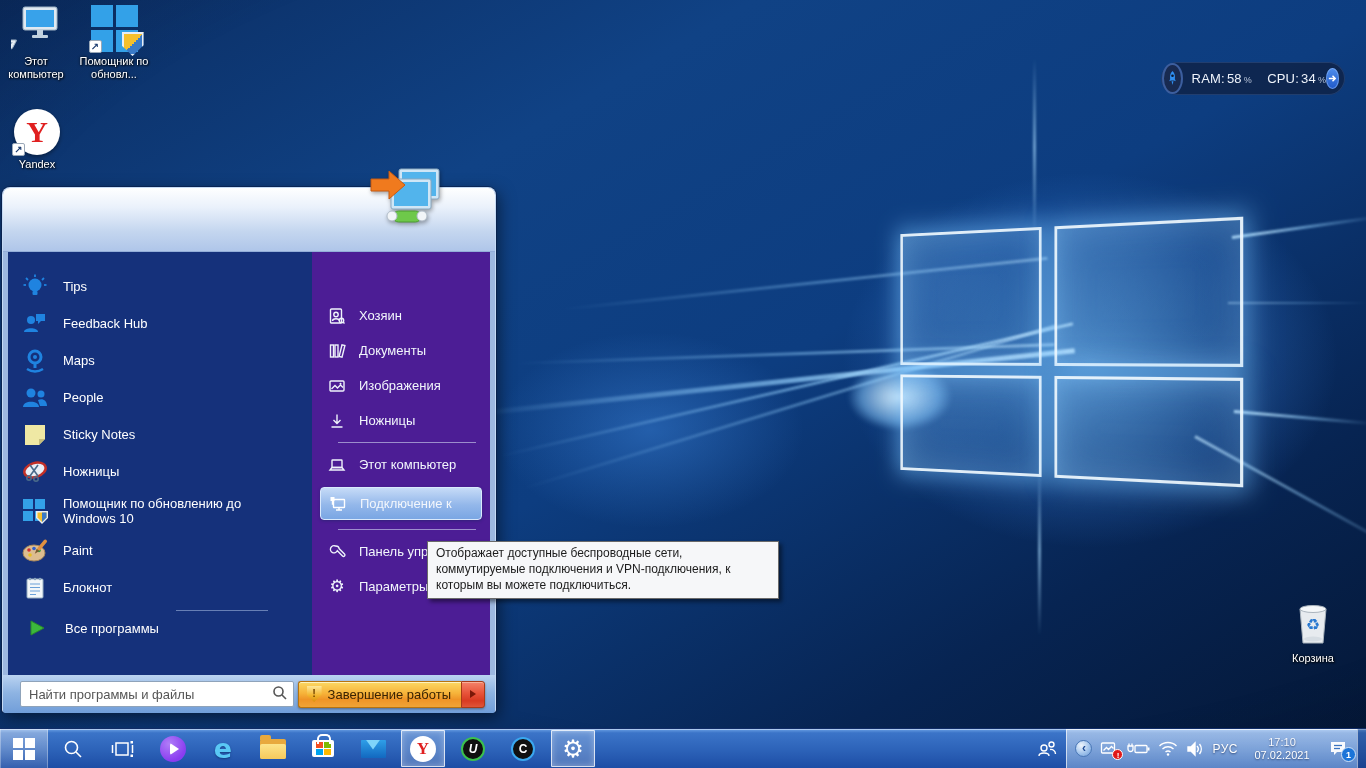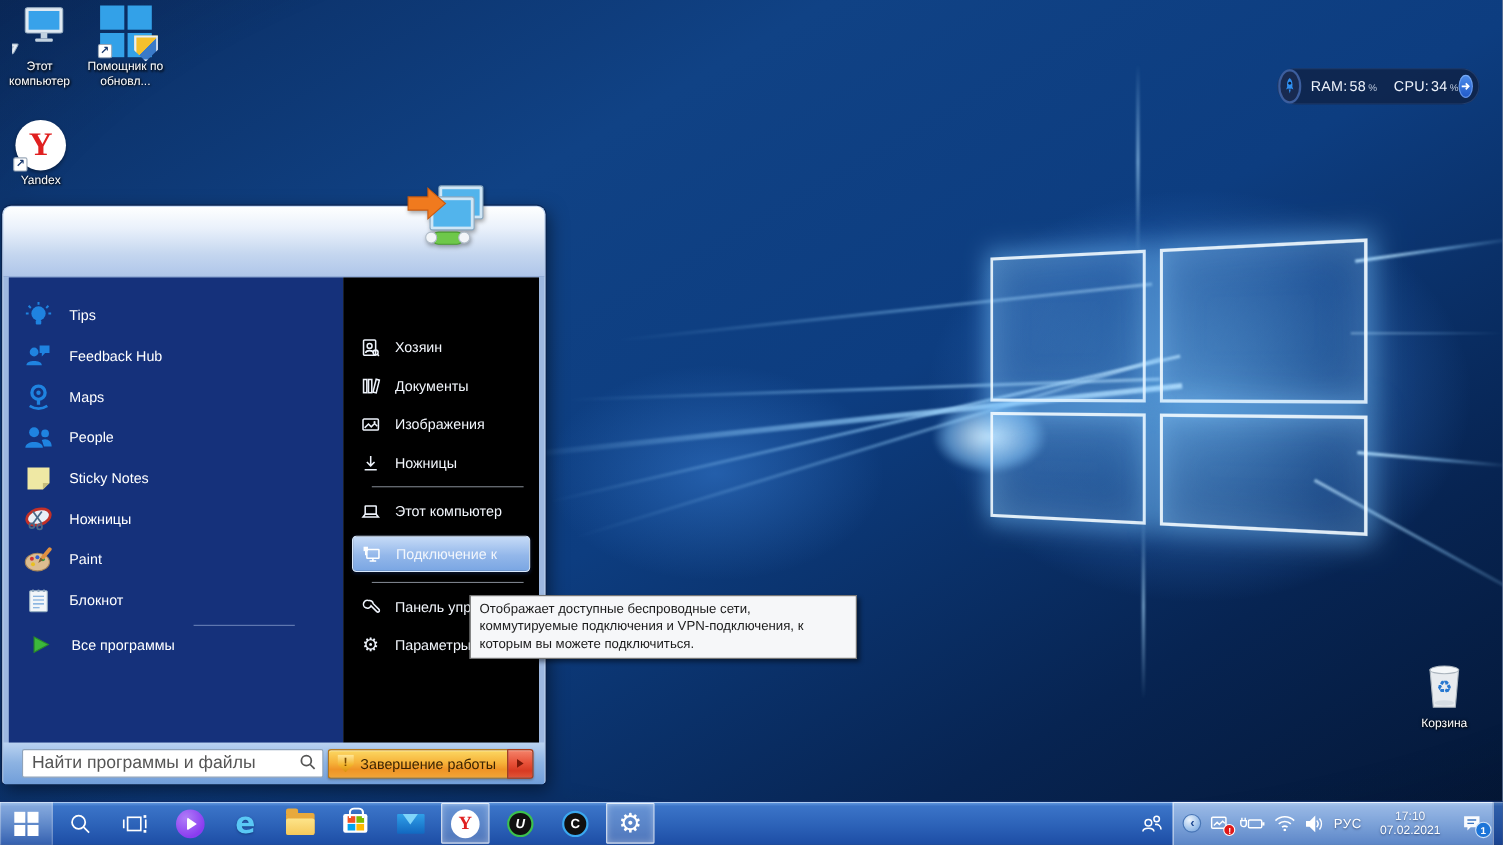--- a/index.html
+++ b/index.html
@@ -81,40 +81,40 @@
   
   .startmenu { position:absolute; left:2px; top:187px; width:494px; height:525px; z-index:40;
     background:#9db8e0; border:1px solid rgba(205,225,248,0.85); border-radius:8px 8px 2px 2px;
     box-shadow: 0 0 0 1px rgba(8,24,64,0.55), 3px 5px 16px rgba(0,0,0,0.5); }
   .sm-header { height:64px; border-radius:7px 7px 0 0; position:relative;
     background: linear-gradient(180deg,#feffff 0%,#eaf1fb 30%,#c4d6ef 68%,#aec5e9 100%);
     box-shadow: inset 0 -1px 0 rgba(120,150,200,0.5); }
   .sm-bigicon { position:absolute; right:50px; top:-29px; width:76px; height:76px; filter: drop-shadow(1px 2px 2px rgba(0,0,0,0.35)); }
   .sm-body { display:flex; height:423px; padding:0 5px; }
   .sm-left { width:304px; background:#15317b; padding-top:16px; display:flex; flex-direction:column; }
-  .sm-right { flex:1; background:#000000; padding-top:46px; display:flex; flex-direction:column; }
+  .sm-right { flex:1; background:#4c1d95; padding-top:46px; display:flex; flex-direction:column; }
   .sm-litem { height:37px; display:flex; align-items:center; padding-left:12px; gap:13px;
     color:#fff; font-size:13px; cursor:default; }
   .sm-litem.two { height:42px; line-height:15px; }
   .sm-licon { width:30px; height:30px; flex:0 0 30px; display:flex; align-items:center; justify-content:center; }
   .sm-lsep { height:1px; background:rgba(185,205,240,0.5); margin:4px 44px 4px 168px; }
   .sm-allprog { height:26px; display:flex; align-items:center; padding-left:16px; gap:15px; color:#fff; font-size:13px; }
   .sm-ritem { height:35px; display:flex; align-items:center; padding-left:15px; gap:12px;
     color:#f2f6fc; font-size:13px; cursor:default; }
   .sm-ricon { width:20px; height:20px; flex:0 0 20px; display:flex; align-items:center; justify-content:center; }
   .sm-rsep { height:1px; background:rgba(222,234,250,0.55); margin:4px 14px 4px 26px; }
   .sm-ritem.hl { height:33px; margin:5px 8px; padding-left:7px; border-radius:4px;
     background: linear-gradient(180deg,#c6dbf7 0%,#93b7ea 55%,#7aa6e3 100%);
     border:1px solid #d9e9fc; box-shadow: 0 1px 3px rgba(18,40,92,0.45); }
   .gearglyph { font-size:17px; color:#f0f5fd; line-height:1; }
   .sm-bottom { height:38px; display:flex; align-items:center; border-radius:0 0 2px 2px;
     background: linear-gradient(180deg,#bad3f1 0%,#8db3e2 48%,#719ed9 100%); }
   .searchwrap { position:relative; margin-left:17px; width:274px; height:26px; }
   .searchwrap input { width:100%; height:100%; border:1px solid #8fa3ba; border-radius:2px; padding:0 15px 0 8px;
-    font-size:16px; color:#333; font-family:inherit; background:#fff; outline:none; }
+    font-size:13px; color:#333; font-family:inherit; background:#fff; outline:none; }
   .searchwrap input::placeholder { color:#555; }
   .searchwrap .mag { position:absolute; right:6px; top:4px; }
   .shutdown { margin-left:auto; margin-right:10px; height:27px; display:flex; cursor:default;
     filter: drop-shadow(0 1px 1px rgba(40,20,0,0.4)); }
   .shut-main { display:flex; align-items:center; gap:6px; padding:0 10px 0 8px; border-radius:3px 0 0 3px;
     background: linear-gradient(180deg,#fcd863 0%,#f6b33a 45%,#ef9426 70%,#f0a437 100%);
     border:1px solid #b8740f; border-right:none; font-size:13px; color:#3a2302; box-shadow: inset 0 1px 0 rgba(255,255,230,0.7); }
   .shut-arrow { width:24px; border-radius:0 3px 3px 0; border:1px solid #a83a18;
     background: linear-gradient(180deg,#f4836a 0%,#e8533a 45%,#d83a22 75%,#e05538 100%);
     display:flex; align-items:center; justify-content:center; box-shadow: inset 0 1px 0 rgba(255,220,200,0.5); }
@@ -384,20 +384,36 @@
                 <g stroke="#4a6a8a" stroke-width="1.6" fill="none">
                   <line x1="9" y1="6" x2="17" y2="17"></line>
                   <line x1="17" y1="6" x2="9" y2="17"></line>
                   <circle cx="8" cy="19" r="2.2"></circle>
                   <circle cx="15" cy="20" r="2.2"></circle>
                 </g>
               </svg>
           </span>
           <span>Ножницы</span>
         </div>
+        <div class="sm-litem two">
+          <span class="sm-licon">
+            <svg width="28" height="28" viewBox="0 0 28 28">
+                <g fill="#33a1e8">
+                  <rect x="2" y="2" width="10" height="10"></rect>
+                  <rect x="14" y="2" width="10" height="10"></rect>
+                  <rect x="2" y="14" width="10" height="10"></rect>
+                  <rect x="14" y="14" width="10" height="10"></rect>
+                </g>
+                <path d="M15,14 h12 v7 l-6,6 l-6-6 Z" fill="#e8eef5"></path>
+                <path d="M16.5,15.5 h9 v5 l-4.5,4.5 l-4.5-4.5 Z" fill="#f5c02c"></path>
+                <path d="M21,15.5 h4.5 v5 L21,25 Z" fill="#3a7ac8"></path>
+              </svg>
+          </span>
+          <span style="max-width:220px;">Помощник по обновлению до Windows 10</span>
+        </div>
         <div class="sm-litem">
           <span class="sm-licon">
             <svg width="28" height="26" viewBox="0 0 28 26">
                 <ellipse cx="13" cy="15" rx="11" ry="8" fill="#dcbd90" stroke="#a8865a"></ellipse>
                 <circle cx="8" cy="12" r="1.8" fill="#d03030"></circle>
                 <circle cx="13" cy="10.5" r="1.8" fill="#3060d0"></circle>
                 <circle cx="18" cy="12.5" r="1.8" fill="#30a040"></circle>
                 <circle cx="9" cy="17" r="1.8" fill="#e8c020"></circle>
                 <g transform="rotate(40 20 8)">
                   <rect x="18.5" y="0" width="3.5" height="13" rx="1.5" fill="#e09040"></rect>

